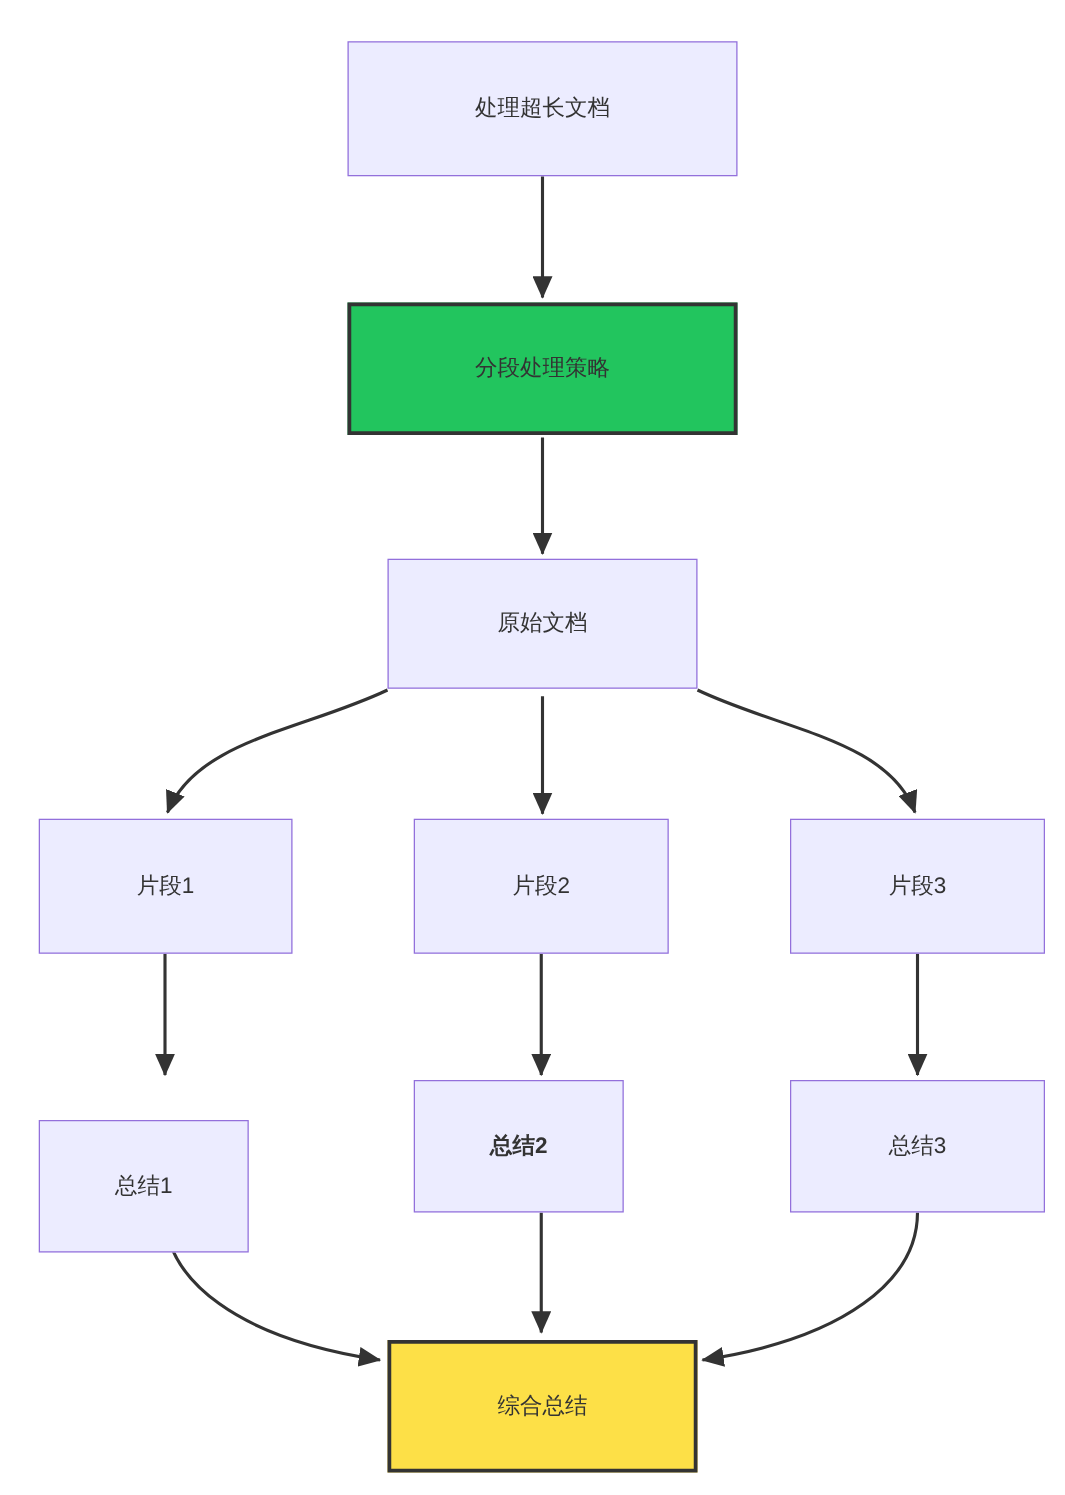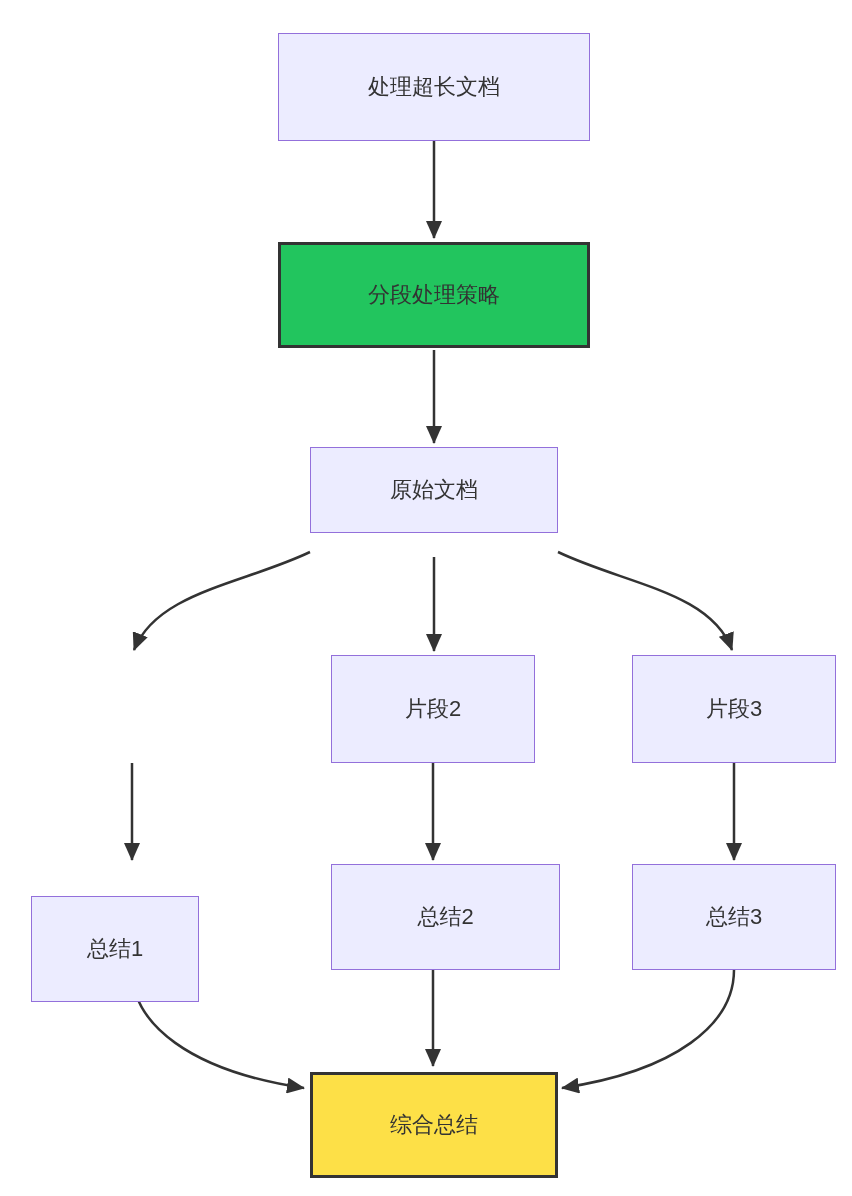--- a/index.html
+++ b/index.html
@@ -23,37 +23,37 @@
   }
   .node {
     position: absolute;
     box-sizing: border-box;
     display: flex;
     align-items: center;
     justify-content: center;
     background: #ECECFF;
     border: 1.5px solid #9370DB;
     color: #333333;
-    font-size: 22px;
+    font-size: 18px;
     line-height: 1.2;
     text-align: center;
     white-space: nowrap;
   }
   .node.highlight { background: #22c55e; border: 3.5px solid #333333; }
   .node.success   { background: #fde047; border: 3.5px solid #333333; }
 
   
   #node-a  { left: 278px; top:   33px; width: 312px; height: 108px; }
   #node-b  { left: 278px; top:  242px; width: 312px; height: 106px; }
-  #node-c  { left: 310px; top:  447px; width: 248px; height: 86px; }
+  #node-c  { left: 310px; top:  447px; width: 248px; height: 104px; }
   #node-d1 { left:  31px; top:  655px; width: 203px; height: 108px; }
   #node-d2 { left: 331px; top:  655px; width: 204px; height: 108px; }
   #node-d3 { left: 632px; top:  655px; width: 204px; height: 108px; }
   #node-e1 { left:  31px; top:  896px; width: 168px; height: 106px; }
-  #node-e2 { left: 331px; top:  864px; width: 229px; height: 106px; }
+  #node-e2 { left: 331px; top:  864px; width: 168px; height: 106px; font-weight: bold; }
   #node-e3 { left: 632px; top:  864px; width: 204px; height: 106px; }
   #node-f  { left: 310px; top: 1072px; width: 248px; height: 106px; }
 </style>
 </head>
 <body>
 
 <div class="canvas">
 
   <svg class="edge-layer" viewBox="0 0 852 1196" xmlns="http://www.w3.org/2000/svg" aria-hidden="true">
     <defs>
@@ -76,20 +76,23 @@
 
   <div id="node-a" class="node">
     <span>处理超长文档</span>
   </div>
   <div id="node-b" class="node highlight">
     <span>分段处理策略</span>
   </div>
   <div id="node-c" class="node">
     <span>原始文档</span>
   </div>
+  <div id="node-d1" class="node">
+    <span>片段1</span>
+  </div>
   <div id="node-d2" class="node">
     <span>片段2</span>
   </div>
   <div id="node-d3" class="node">
     <span>片段3</span>
   </div>
   <div id="node-e1" class="node">
     <span>总结1</span>
   </div>
   <div id="node-e2" class="node">

